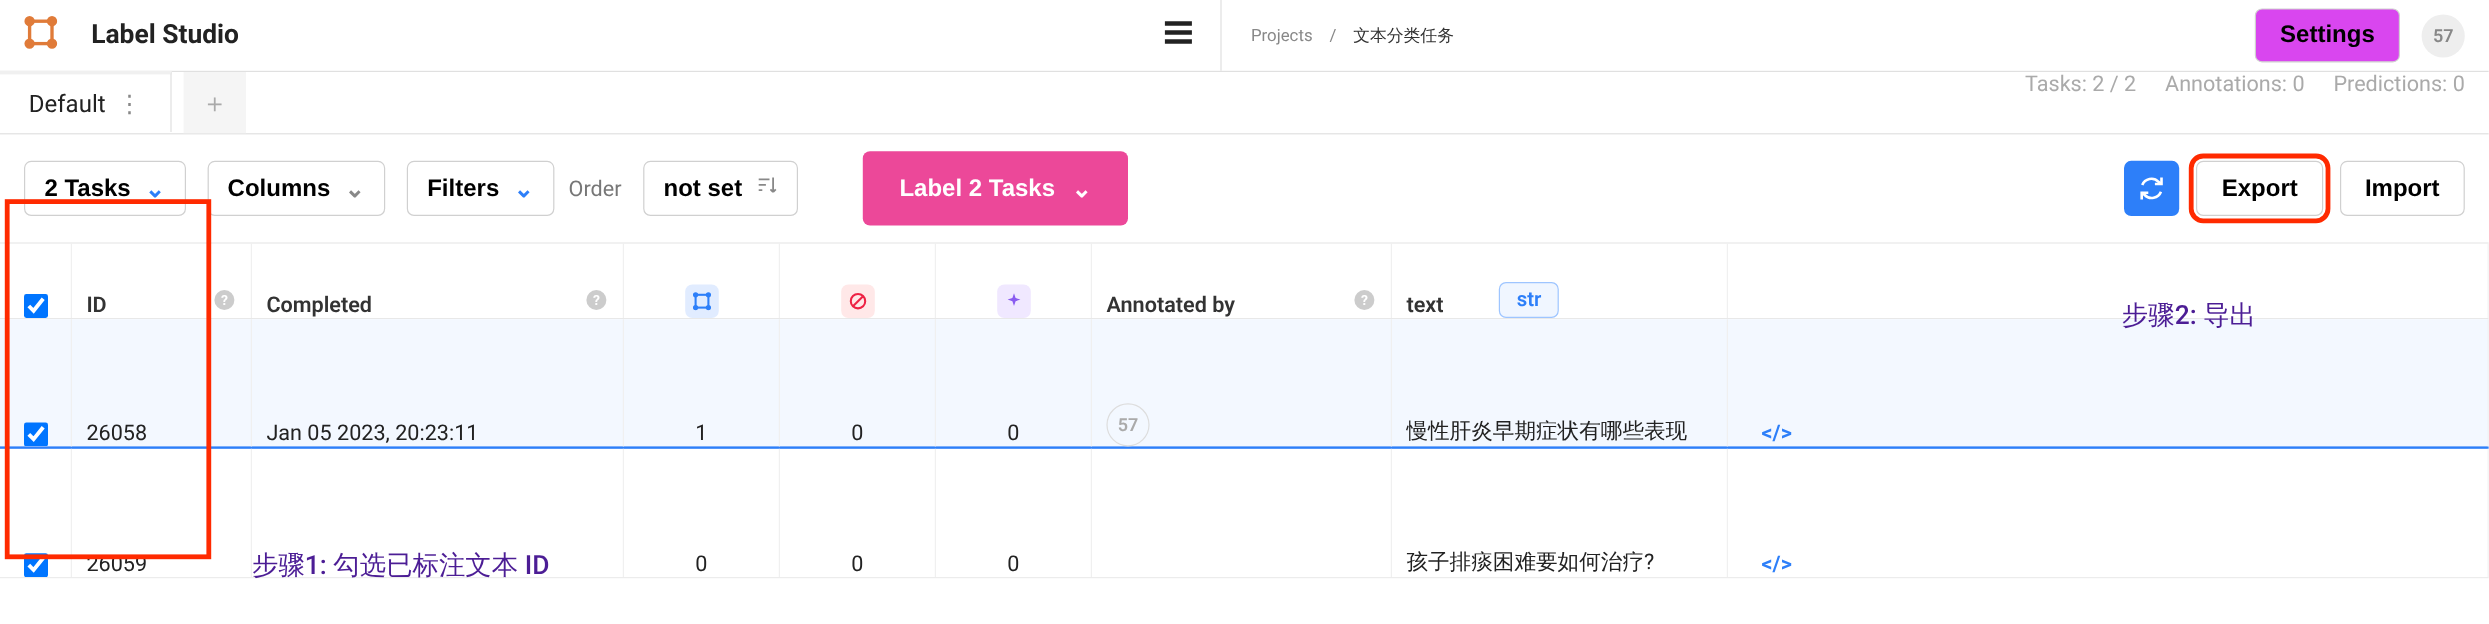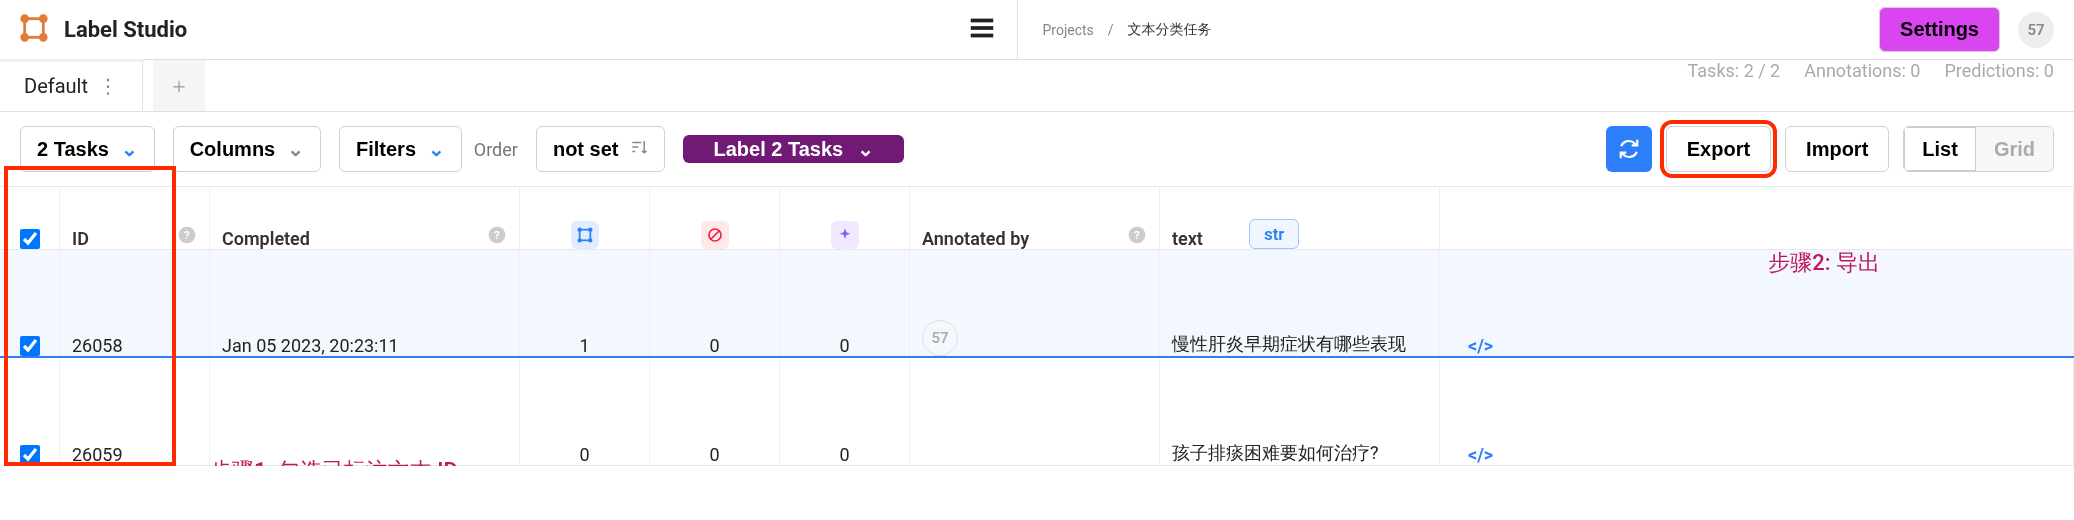--- a/index.html
+++ b/index.html
@@ -1,19 +1,19 @@
 <!DOCTYPE html>
 <html><head>
 <meta charset="utf-8">
 <style>
 * { box-sizing: border-box; margin: 0; padding: 0; }
 body { font-family: -apple-system, BlinkMacSystemFont, "Segoe UI", Roboto, sans-serif; font-size: 18px; color: #222; background: #fff; width: 2074px; }
 
 .topbar { display: flex; align-items: center; height: 60px; border-bottom: 1px solid #e0e0e0; padding: 0 20px; }
-.logo-wrap { display: flex; align-items: center; gap: 16px; width: 280px; }
+.logo-wrap { display: flex; align-items: center; gap: 28px; width: 280px; }
 .logo-icon { color: #e07b39; }
 .logo-text { font-weight: 700; font-size: 22px; }
 .menu-icon { margin-left: auto; margin-right: 20px; cursor: pointer; }
 .breadcrumb { display: flex; align-items: center; gap: 14px; font-size: 14px; color: #888; padding-left: 24px; border-left: 1px solid #e0e0e0; height: 100%; }
 .breadcrumb .sep { color: #888; }
 .breadcrumb .current { color: #333; font-weight: 500; }
 .top-right { margin-left: auto; display: flex; align-items: center; gap: 18px; }
 .settings-btn { border: 1px solid #d0d0d0; background: #d946ef; border-radius: 6px; padding: 10px 20px; font-size: 20px; font-weight: 600; cursor: pointer; }
 .count-badge { width: 36px; height: 36px; border-radius: 50%; background: #eee; color: #888; display: flex; align-items: center; justify-content: center; font-size: 15px; font-weight: 600; }
 
@@ -24,21 +24,21 @@
 .tab-add { width: 52px; display: flex; align-items: center; justify-content: center; background: #f5f5f5; height: 100%; color: #aaa; cursor: pointer; font-size: 22px; }
 .tab-stats { margin-left: auto; display: flex; gap: 24px; color: #aaa; font-size: 18px; padding-right: 20px; }
 
 .toolbar { display: flex; align-items: center; gap: 18px; padding: 14px 20px; }
 .dd-btn { display: flex; align-items: center; gap: 12px; border: 1px solid #d0d0d0; background: #fff; border-radius: 6px; padding: 10px 16px; font-size: 20px; font-weight: 600; cursor: pointer; height: 46px; }
 .dd-btn .chev { color: #2d7ff9; }
 .dd-btn.columns .chev, .dd-btn.filters-dd .chev { color: #888; }
 .dd-btn.filters-dd .chev { color: #2d7ff9; }
 .order-label { color: #777; font-size: 18px; margin-left: -6px; }
 .sort-icon { color: #888; }
-.primary-btn { background: #701a75; color: #fff; border: none; border-radius: 6px; padding: 0 30px; font-size: 20px; font-weight: 600; height: 28px; display: flex; align-items: center; gap: 14px; cursor: pointer; }
+.primary-btn { background: #ec4899; color: #fff; border: none; border-radius: 6px; padding: 0 30px; font-size: 20px; font-weight: 600; height: 62px; display: flex; align-items: center; gap: 14px; cursor: pointer; margin-left: 36px; }
 .primary-btn .chev { color: #fff; }
 .toolbar-right { margin-left: auto; display: flex; align-items: center; gap: 14px; }
 .refresh-btn { background: #2d7ff9; color: #fff; border: none; border-radius: 6px; width: 46px; height: 46px; display: flex; align-items: center; justify-content: center; cursor: pointer; }
 .io-btn { border: 1px solid #d0d0d0; background: #fff; border-radius: 6px; padding: 0 20px; font-size: 20px; font-weight: 600; height: 46px; cursor: pointer; }
 .view-toggle { display: flex; border: 1px solid #d0d0d0; border-radius: 6px; overflow: hidden; height: 46px; }
 .view-toggle button { border: none; background: #fff; padding: 0 18px; font-size: 20px; font-weight: 600; cursor: pointer; }
 .view-toggle button.active { background: #fff; box-shadow: inset 0 0 0 1px #ccc; }
 .view-toggle button.inactive { color: #aaa; background: #f7f7f7; }
 
 .export-hl { outline: 4px solid #ff2a00; outline-offset: 2px; border-radius: 6px; }
@@ -62,21 +62,21 @@
 .help-icon { color: #bbb; margin-left: auto; }
 .head-icon { width: 28px; height: 28px; border-radius: 6px; display: flex; align-items: center; justify-content: center; }
 .hi-blue { background: #e1ecff; color: #2d7ff9; }
 .hi-red { background: #ffe8e8; color: #e24; }
 .hi-purple { background: #f0e8ff; color: #8a5cf0; }
 input[type=checkbox] { width: 20px; height: 20px; cursor: pointer; }
 .c-comp .label { margin-right: auto; }
 .str-badge { border: 1px solid #9ec5ff; background: #f0f6ff; color: #2d7ff9; border-radius: 6px; padding: 4px 14px; font-size: 17px; font-weight: 600; margin-left: 46px; }
 .ann-avatar { width: 36px; height: 36px; border-radius: 50%; border: 1px solid #ddd; color: #aaa; display: flex; align-items: center; justify-content: center; font-size: 15px; font-weight: 600; }
 .code-icon { color: #2d7ff9; font-weight: 700; font-size: 18px; }
-.step-label { color: #be185d; font-size: 22px; font-weight: 500; position: absolute; }
+.step-label { color: #4c1d95; font-size: 22px; font-weight: 500; position: absolute; }
 .step1 { left: 210px; top: 456px; }
 .step2 { right: 194px; top: 248px; }
 .container { position: relative; }
 .c-text-val { font-size: 18px; line-height: 1.35; }
 </style>
 </head>
 <body>
 
 <div class="container">
 
@@ -157,24 +157,20 @@
       <button class="refresh-btn">
         <svg width="22" height="22" viewBox="0 0 24 24" fill="none" stroke="#fff" stroke-width="2.4">
             <path d="M21 2v6h-6"></path>
             <path d="M3 22v-6h6"></path>
             <path d="M3.5 9a9 9 0 0114.8-3L21 8"></path>
             <path d="M20.5 15a9 9 0 01-14.8 3L3 16"></path>
           </svg>
       </button>
       <button class="io-btn export-hl">Export</button>
       <button class="io-btn">Import</button>
-      <div class="view-toggle">
-        <button class="active">List</button>
-        <button class="inactive">Grid</button>
-      </div>
     </div>
   </div>
 
   <div class="table">
     <div class="thead">
       <div class="cell c-chk">
         <input type="checkbox" checked="" style="">
       </div>
       <div class="cell c-id">
         <span class="label">ID</span>

